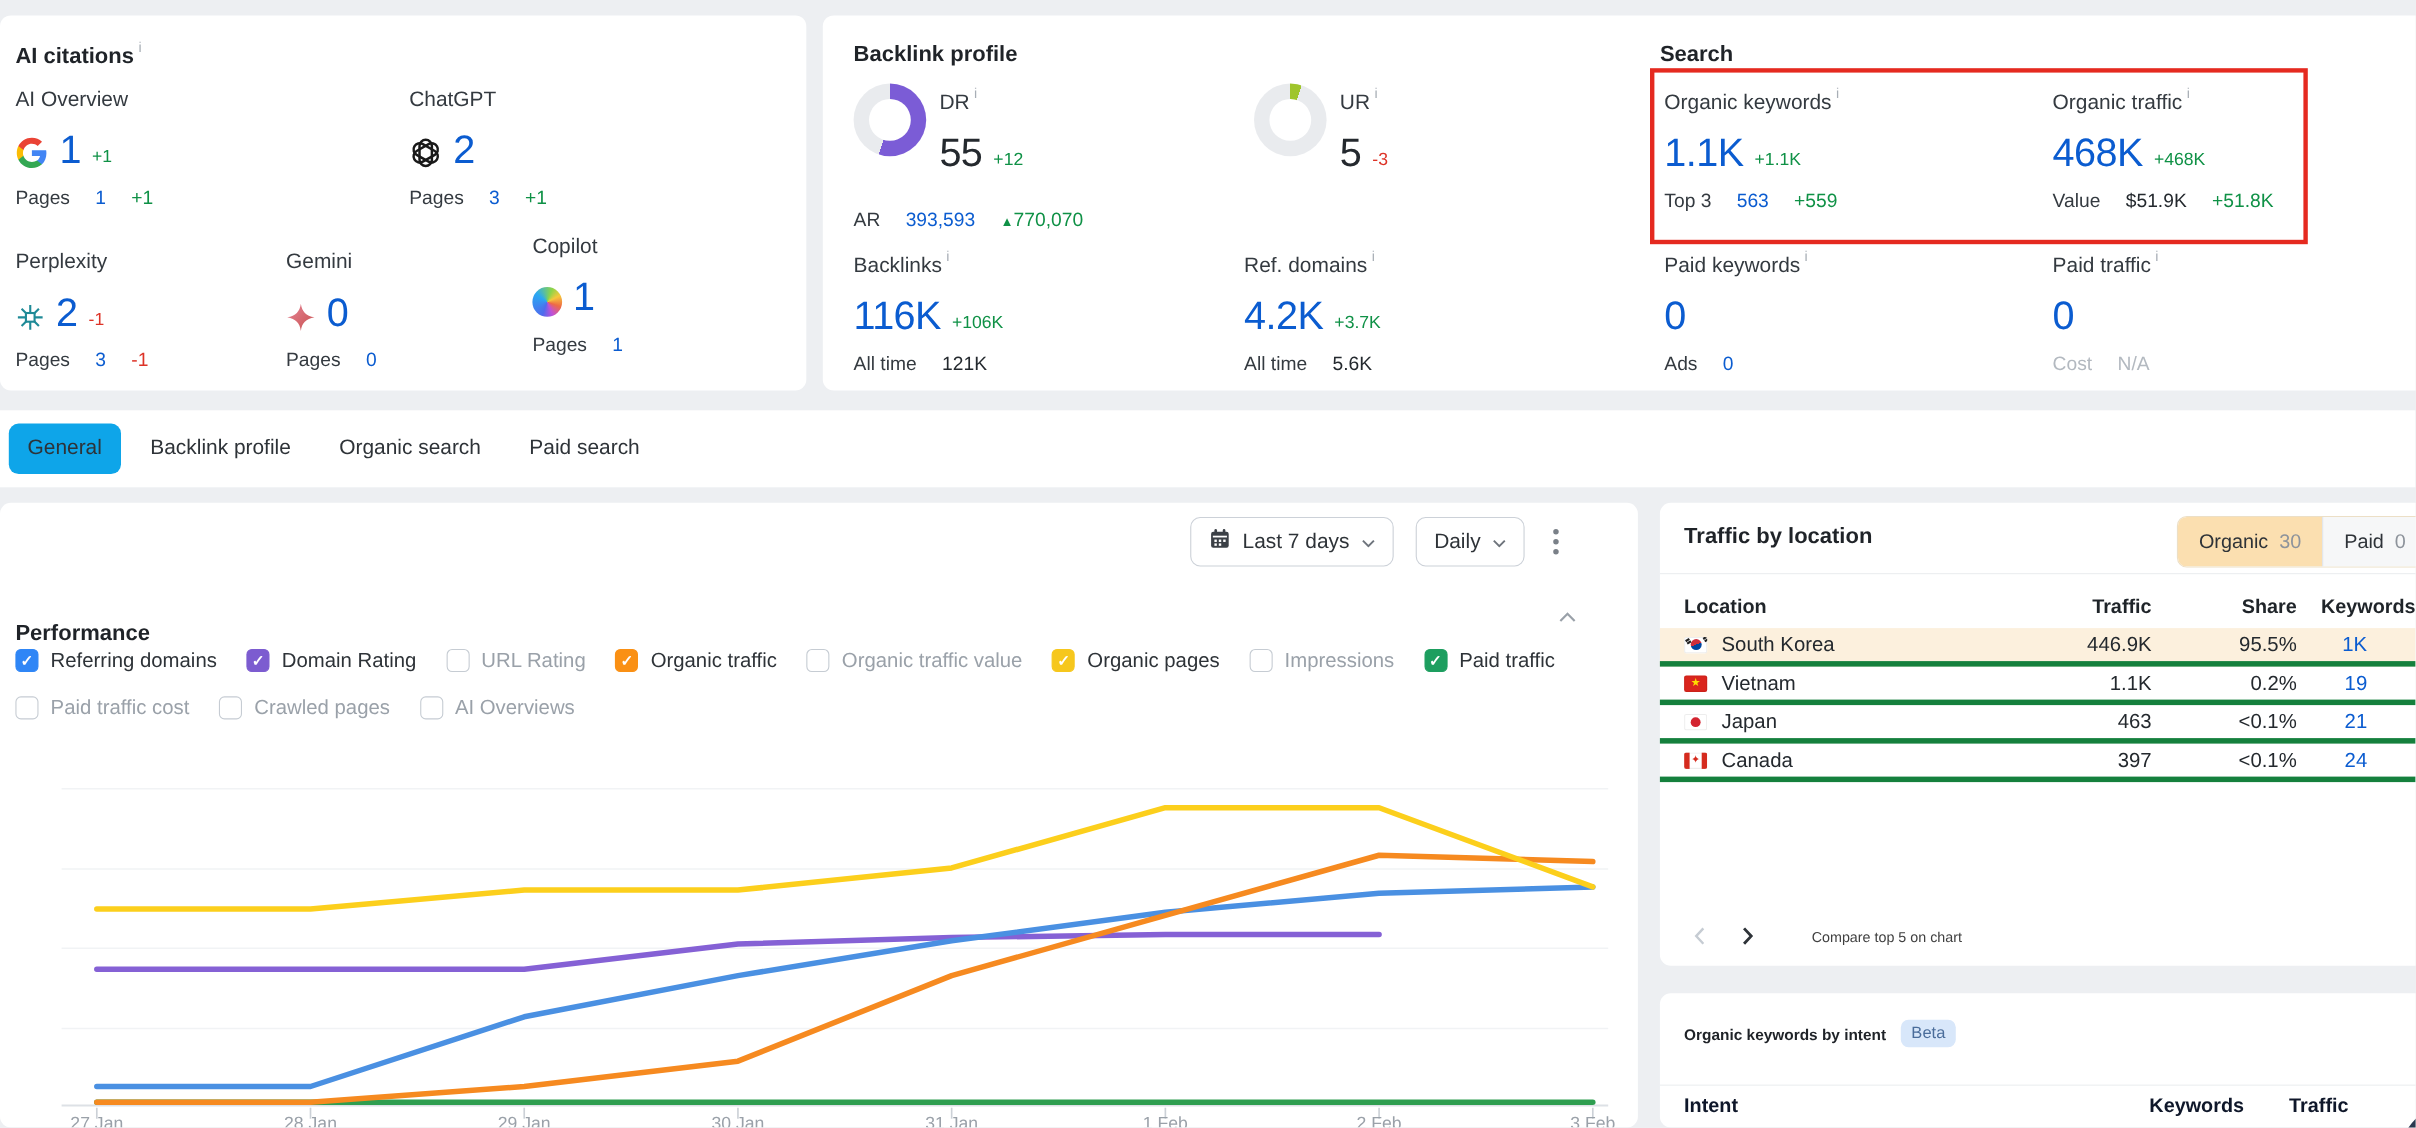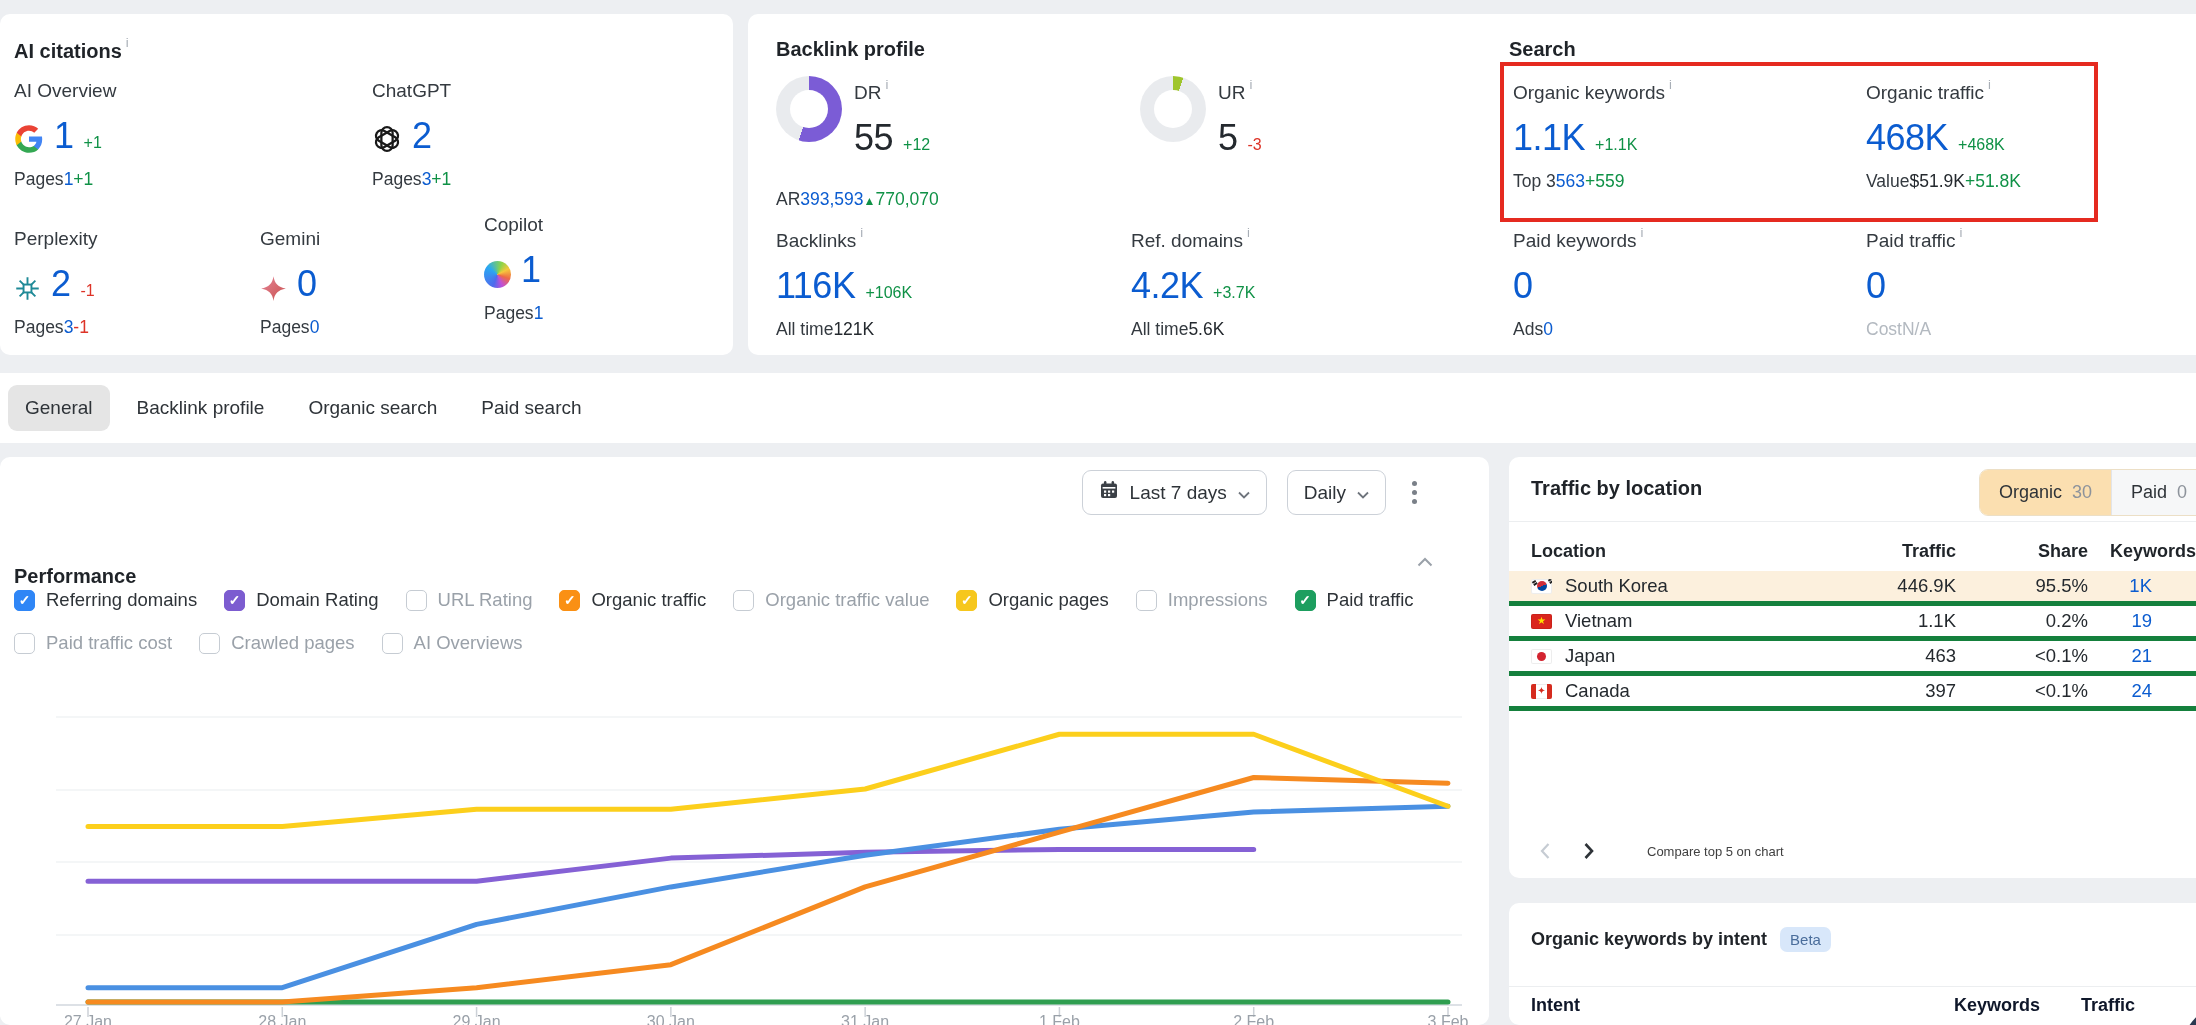--- a/index.html
+++ b/index.html
@@ -22,32 +22,32 @@
   .metric{position:absolute;white-space:nowrap}
   .mlabel{font-size:19px;color:#343a40;margin-bottom:12px}
   .mvaluerow{display:flex;align-items:flex-end;gap:10px;height:40px}
   .micon{display:flex;align-items:flex-end}
   .mnum{font-size:36px;line-height:37px;font-weight:400;letter-spacing:-.5px}
   .blue{color:#0b5cd0}
   .dark{color:#24292e}
   .mdelta{font-size:16px;line-height:17px;margin-bottom:3px}
   .up{color:#0f9146}
   .down{color:#dd3327}
-  .msub{font-size:17.5px;color:#343a40;margin-top:15px;display:flex;gap:0;align-items:flex-start;white-space:nowrap}
+  .msub{font-size:17.5px;color:#343a40;margin-top:15px;display:flex;gap:23px;align-items:flex-start;white-space:nowrap}
   .gray{color:#b3b9c0}
 
   .donut{position:absolute;width:66px;height:66px;border-radius:50%}
   .donut::after{content:"";position:absolute;inset:14px;background:#fff;border-radius:50%}
 
   #red-annotation{position:absolute;left:752px;top:48px;width:590px;height:152px;border:4px solid #e52a20;pointer-events:none;z-index:5}
 
   
   .tabbar{position:absolute;left:0;top:373px;width:2196px;height:70px;background:#fff;display:flex;align-items:center;gap:10px;padding-left:8px;box-sizing:border-box}
   .tab{font-size:19px;color:#2e3338;padding:12px 17px;border-radius:9px;cursor:pointer;white-space:nowrap}
-  .tab.active{background:#e5e5e5}
+  .tab.active{background:#0ea5e9}
 
   
   .seg-group{position:absolute;left:14px;top:13px;display:flex;border:1px solid #ccd1d8;border-radius:9px;background:#fff;height:45px;align-items:stretch;overflow:hidden}
   .seg{display:flex;align-items:center;gap:10px;padding:0 17px;font-size:19px;color:#3a3f45;border-left:1px solid #ccd1d8;background:#fff;cursor:pointer}
   .seg:first-child{border-left:none}
   .seg.active{background:#fbdfb0}
   .toolbar-right{position:absolute;right:66px;top:13px;display:flex;gap:20px;align-items:center}
   .btn{display:flex;align-items:center;gap:11px;border:1px solid #ccd1d8;border-radius:9px;padding:0 16px;height:45px;font-size:19px;color:#2e3338;background:#fff;cursor:pointer;box-sizing:border-box}
   .kebab{display:flex;flex-direction:column;gap:4px;padding:6px;cursor:pointer}
   .kebab i{width:5px;height:5px;border-radius:50%;background:#7a8088}
@@ -538,21 +538,21 @@
       <svg width="12" height="18" viewBox="0 0 12 18">
           <path d="M2.5 2L9 9l-6.5 7" stroke="#2e3338" stroke-width="2.6" fill="none"></path>
         </svg>
     </span>
     <span class="pager-label">Compare top 5 on chart</span>
   </div>
 </section>
 
 <section class="card" id="card-intent">
   <div class="intent-head">
-    <h2 style="font-size:18px;font-weight:700;margin:0;color:#1f2328">Organic keywords by intent</h2>
+    <h2 style="font-size:14px;font-weight:700;margin:0;color:#1f2328">Organic keywords by intent</h2>
     <span class="badge">Beta</span>
   </div>
   <div class="hr" style="top:83px"></div>
   <div class="intent-cols">
     <div>Intent</div>
     <div class="r">Keywords</div>
     <div class="r">Traffic</div>
   </div>
 </section>
 

